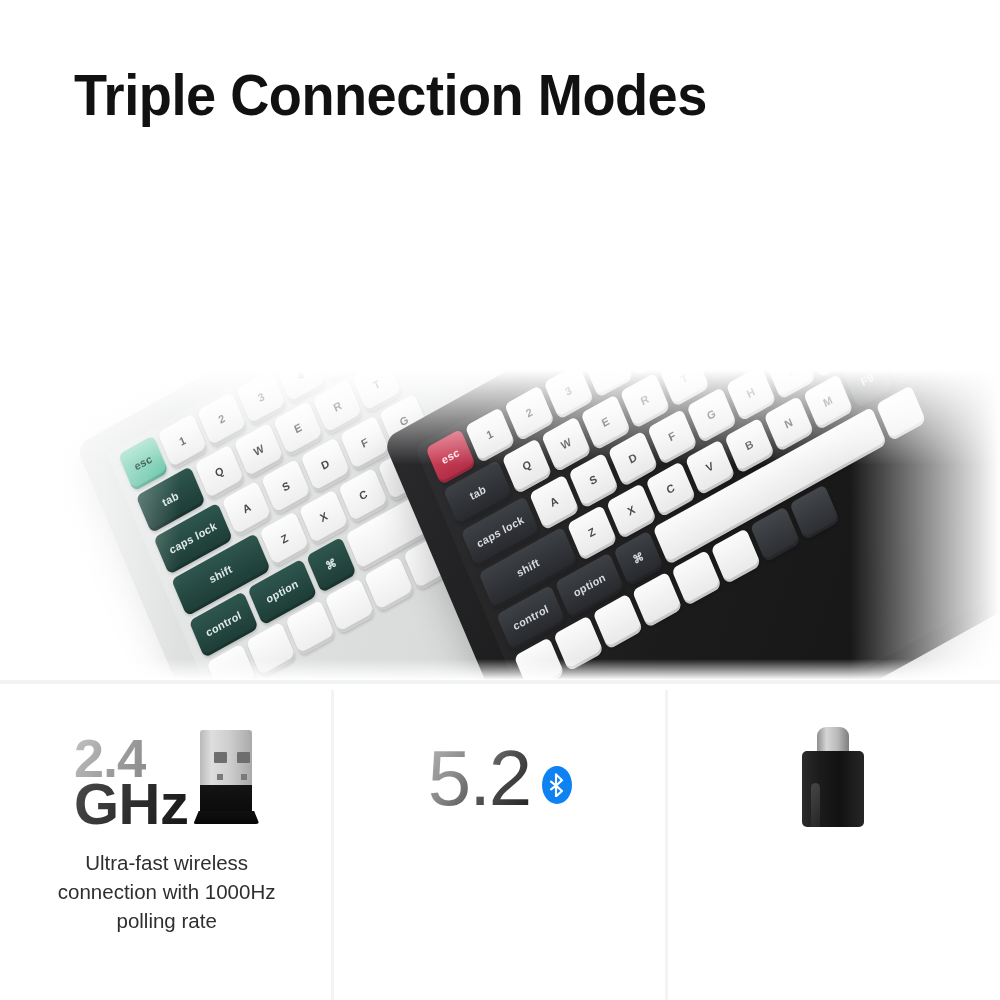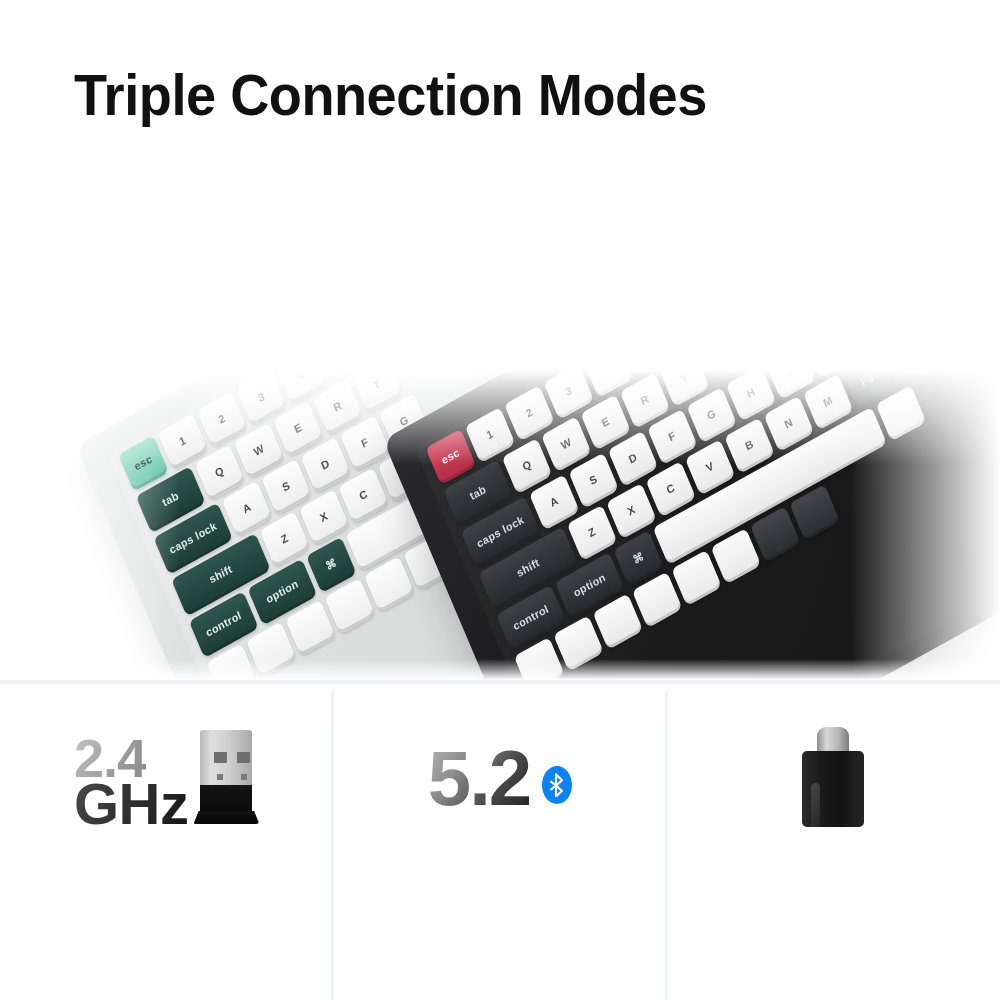--- a/index.html
+++ b/index.html
@@ -300,21 +300,21 @@
   }
 
   
   .bt-lockup {
     display: flex;
     align-items: center;
     gap: 12px;
   }
   .num-52 {
     font-size: 78px;
-    font-weight: 700;
+    font-weight: 400;
     letter-spacing: -2px;
     line-height: 0.9;
     background: linear-gradient(125deg, #b4b4b4 0%, #8d8d8d 30%, #4a4a4a 65%, #222222 100%);
     -webkit-background-clip: text;
     background-clip: text;
     color: transparent;
   }
   .bt-badge {
     width: 30px;
     height: 38px;
@@ -509,20 +509,21 @@
             <div class="usb-hole l"></div>
             <div class="usb-hole r"></div>
             <div class="usb-dot l"></div>
             <div class="usb-dot r"></div>
           </div>
           <div class="usb-body"></div>
           <div class="usb-base"></div>
         </div>
       </div>
     </div>
+    <div class="feature-caption">Ultra-fast wireless connection with 1000Hz polling rate</div>
   </div>
 
   <div class="feature">
     <div class="feature-visual">
       <div class="bt-lockup">
         <span class="num-52">5.2</span>
         <span class="bt-badge">
           <svg width="16" height="24" viewBox="0 0 16 24" aria-hidden="true">
             <path d="M7 1.4 L13 7.2 L7 12.6 L7 1.4 M7 12.6 L13 18 L7 23.4 L7 12.6 M7 12.6 L2 8.6 M7 12.6 L2 16.4" fill="none" stroke="#ffffff" stroke-width="2.1" stroke-linecap="round" stroke-linejoin="round"></path>
           </svg>

